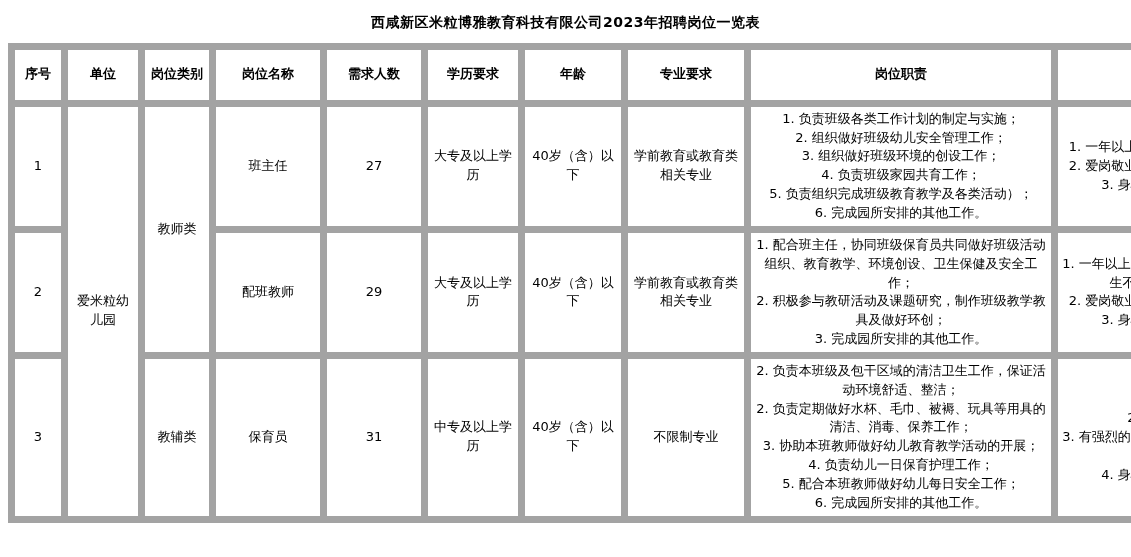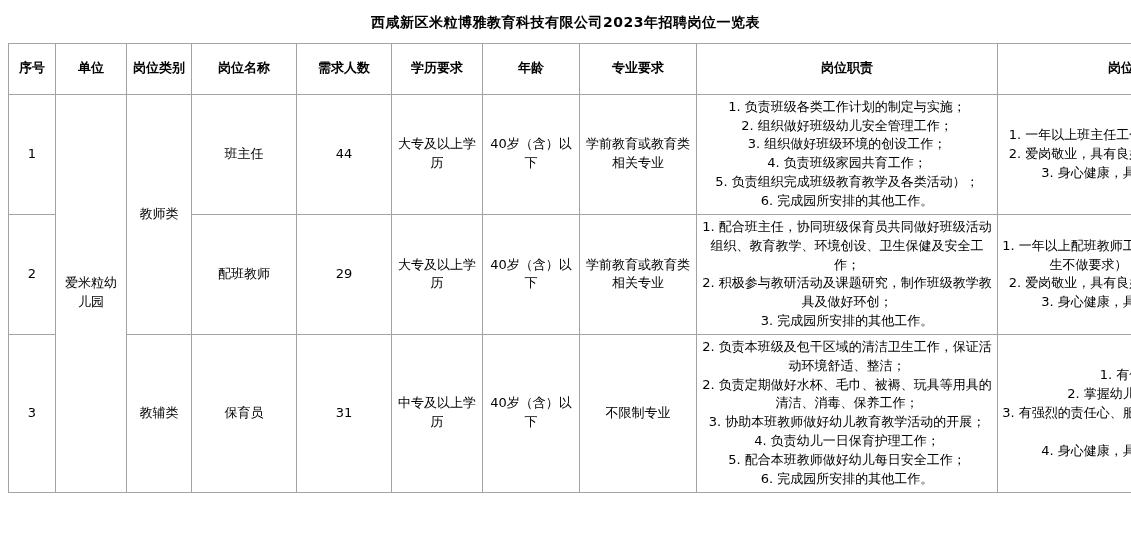--- a/index.html
+++ b/index.html
@@ -32,21 +32,21 @@
   }
   table.job-table {
     border-collapse: collapse;
     table-layout: fixed;
     margin: 0 8px;
     width: 1115px;
     border: 1px solid #000;
   }
   table.job-table th,
   table.job-table td {
-    border: 1px solid #a3a3a3;
+    border: 7px solid #a3a3a3;
     vertical-align: middle;
     padding: 3px 4px;
     font-size: 13px;
     line-height: 1.45;
   }
   thead th {
     text-align: center;
     font-weight: bold;
     font-size: 14px;
     height: 44px;
@@ -98,21 +98,21 @@
         <th class="c-req">岗位任职要求</th>
       </tr>
     </thead>
     <tbody>
 
       <tr>
         <td class="center">1</td>
         <td class="center" rowspan="3">爱米粒幼儿园</td>
         <td class="center" rowspan="2">教师类</td>
         <td class="center">班主任</td>
-        <td class="center">44</td>
+        <td class="center">27</td>
         <td class="center">大专及以上学历</td>
         <td class="center">40岁（含）以下</td>
         <td class="center">学前教育或教育类相关专业</td>
         <td class="body-cell">
           <div class="cell-lines">
             <div>1. 负责班级各类工作计划的制定与实施；</div>
             <div>2. 组织做好班级幼儿安全管理工作；</div>
             <div>3. 组织做好班级环境的创设工作；</div>
             <div>4. 负责班级家园共育工作；</div>
             <div>5. 负责组织完成班级教育教学及各类活动）；</div>

